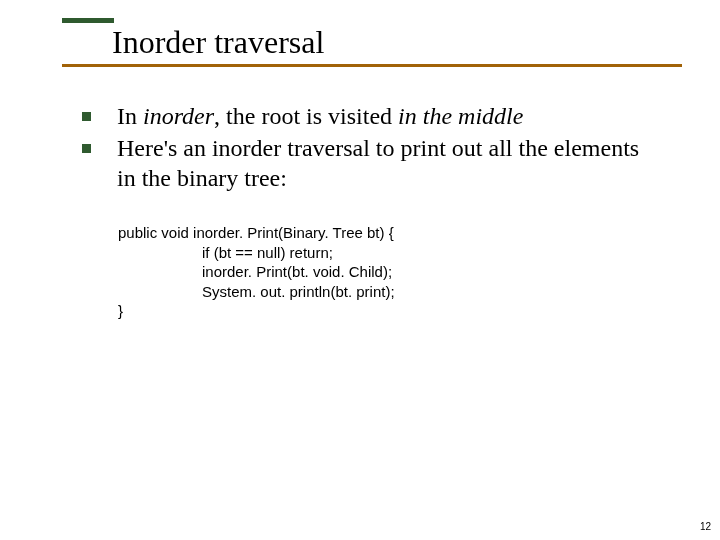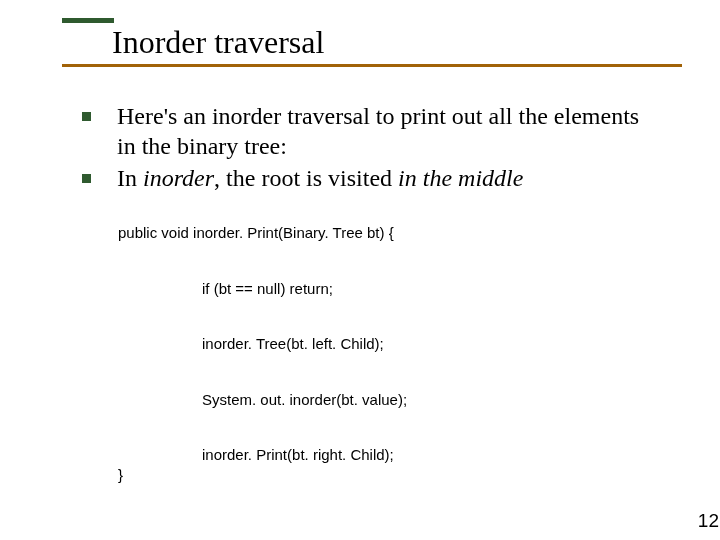--- a/index.html
+++ b/index.html
@@ -56,60 +56,58 @@
   .italic { font-style: italic; }
   .code-block {
     font-family: Verdana, Geneva, sans-serif;
     font-size: 15px;
     line-height: 1.3;
     margin-top: 30px;
     margin-left: 36px;
   }
   .code-indent {
     padding-left: 84px;
-    margin-top: 36px;
   }
   .page-num {
     position: absolute;
     bottom: 8px;
-    right: 1px;
-    font-size: 19px;
+    right: 9px;
+    font-size: 10px;
     font-family: Arial, sans-serif;
   }
 </style>
 </head>
 <body>
 
 <div class="title-wrap">
   <div class="title-bar"></div>
   <div class="title-underline">
     <div class="title">Inorder traversal</div>
   </div>
 </div>
 
 <div class="body">
 
   <div class="bullet-row">
     <div class="bullet-sq"></div>
     <div class="bullet-text">
-      <span>Here's an inorder traversal to print out all the elements in the binary tree:</span>
+      <span>In </span><span class="italic">inorder</span><span>, the root is visited </span><span class="italic">in the middle</span><span></span>
     </div>
   </div>
 
   <div class="bullet-row">
     <div class="bullet-sq"></div>
     <div class="bullet-text">
-      <span>In </span><span class="italic">inorder</span><span>, the root is visited </span><span class="italic">in the middle</span><span></span>
+      <span>Here's an inorder traversal to print out all the elements in the binary tree:</span>
     </div>
   </div>
 
   <div class="code-block">
     <div>public void inorder. Print(Binary. Tree bt) {</div>
     <div class="code-indent">if (bt == null) return;</div>
-    <div class="code-indent">inorder. Tree(bt. left. Child);</div>
-    <div class="code-indent">System. out. inorder(bt. value);</div>
-    <div class="code-indent">inorder. Print(bt. right. Child);</div>
+    <div class="code-indent">inorder. Print(bt. void. Child);</div>
+    <div class="code-indent">System. out. println(bt. print);</div>
     <div>}</div>
   </div>
 
 </div>
 
 <div class="page-num">12</div>
 
 </body></html>

